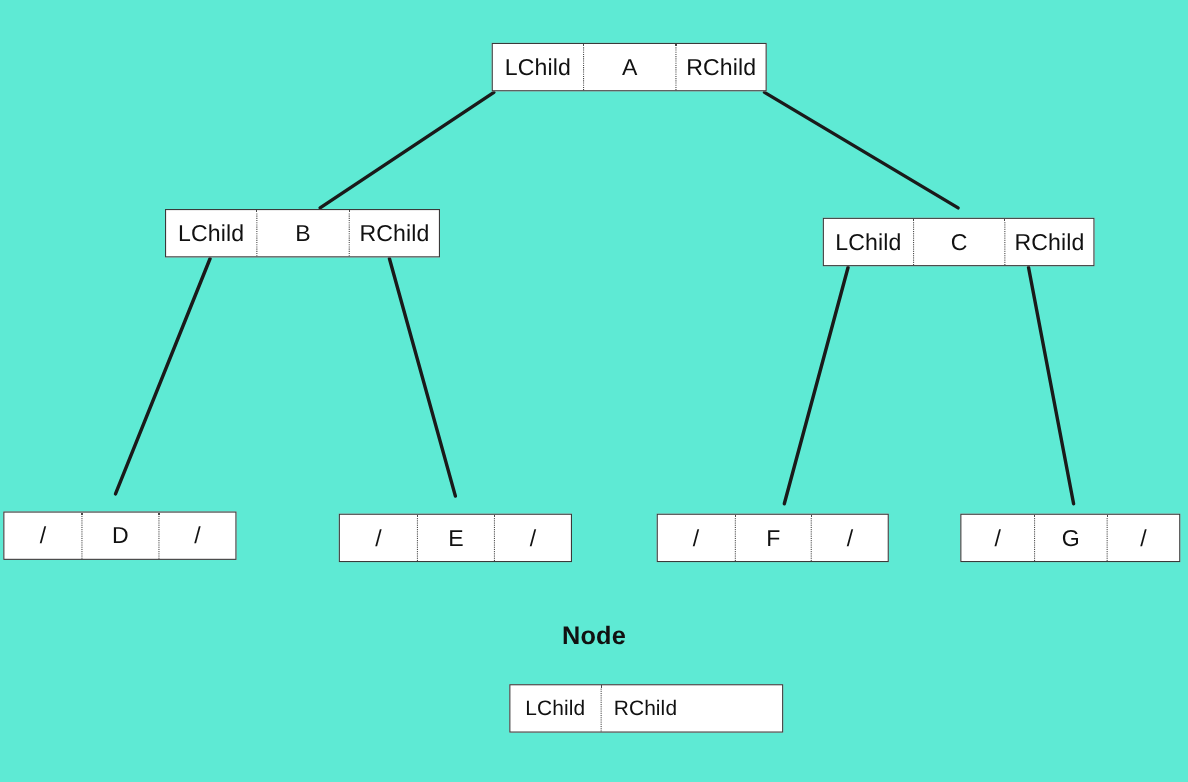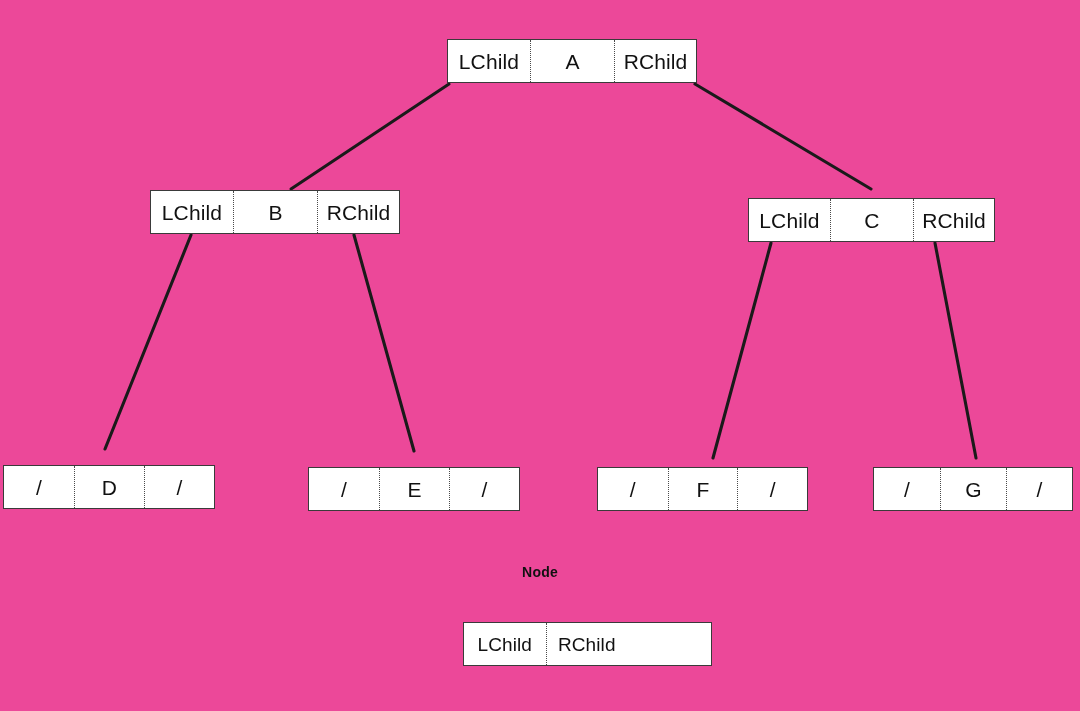--- a/index.html
+++ b/index.html
@@ -4,21 +4,21 @@
 <style>
   html, body {
     margin: 0;
     padding: 0;
     background: #ffffff;
   }
   #canvas {
     position: relative;
     width: 1080px;
     height: 711px;
-    background: #ec4899;
+    background: #5eead4;
     font-family: "Liberation Sans", sans-serif;
     overflow: hidden;
   }
   #edges {
     position: absolute;
     left: 0;
     top: 0;
     width: 1080px;
     height: 711px;
     pointer-events: none;
@@ -52,21 +52,21 @@
 
   
   .leaf .cell { flex: 1 1 33.3333%; }
 
   
   .legend-title {
     position: absolute;
     left: 0;
     width: 1080px;
     text-align: center;
-    font-size: 14px;
+    font-size: 23px;
     font-weight: bold;
     color: #111111;
     letter-spacing: 0.2px;
   }
   .legend-box .cell { font-size: 19px; }
   .legend-box .cell.ptr { flex: 0 0 33%; }
 </style>
 </head>
 <body>
 

